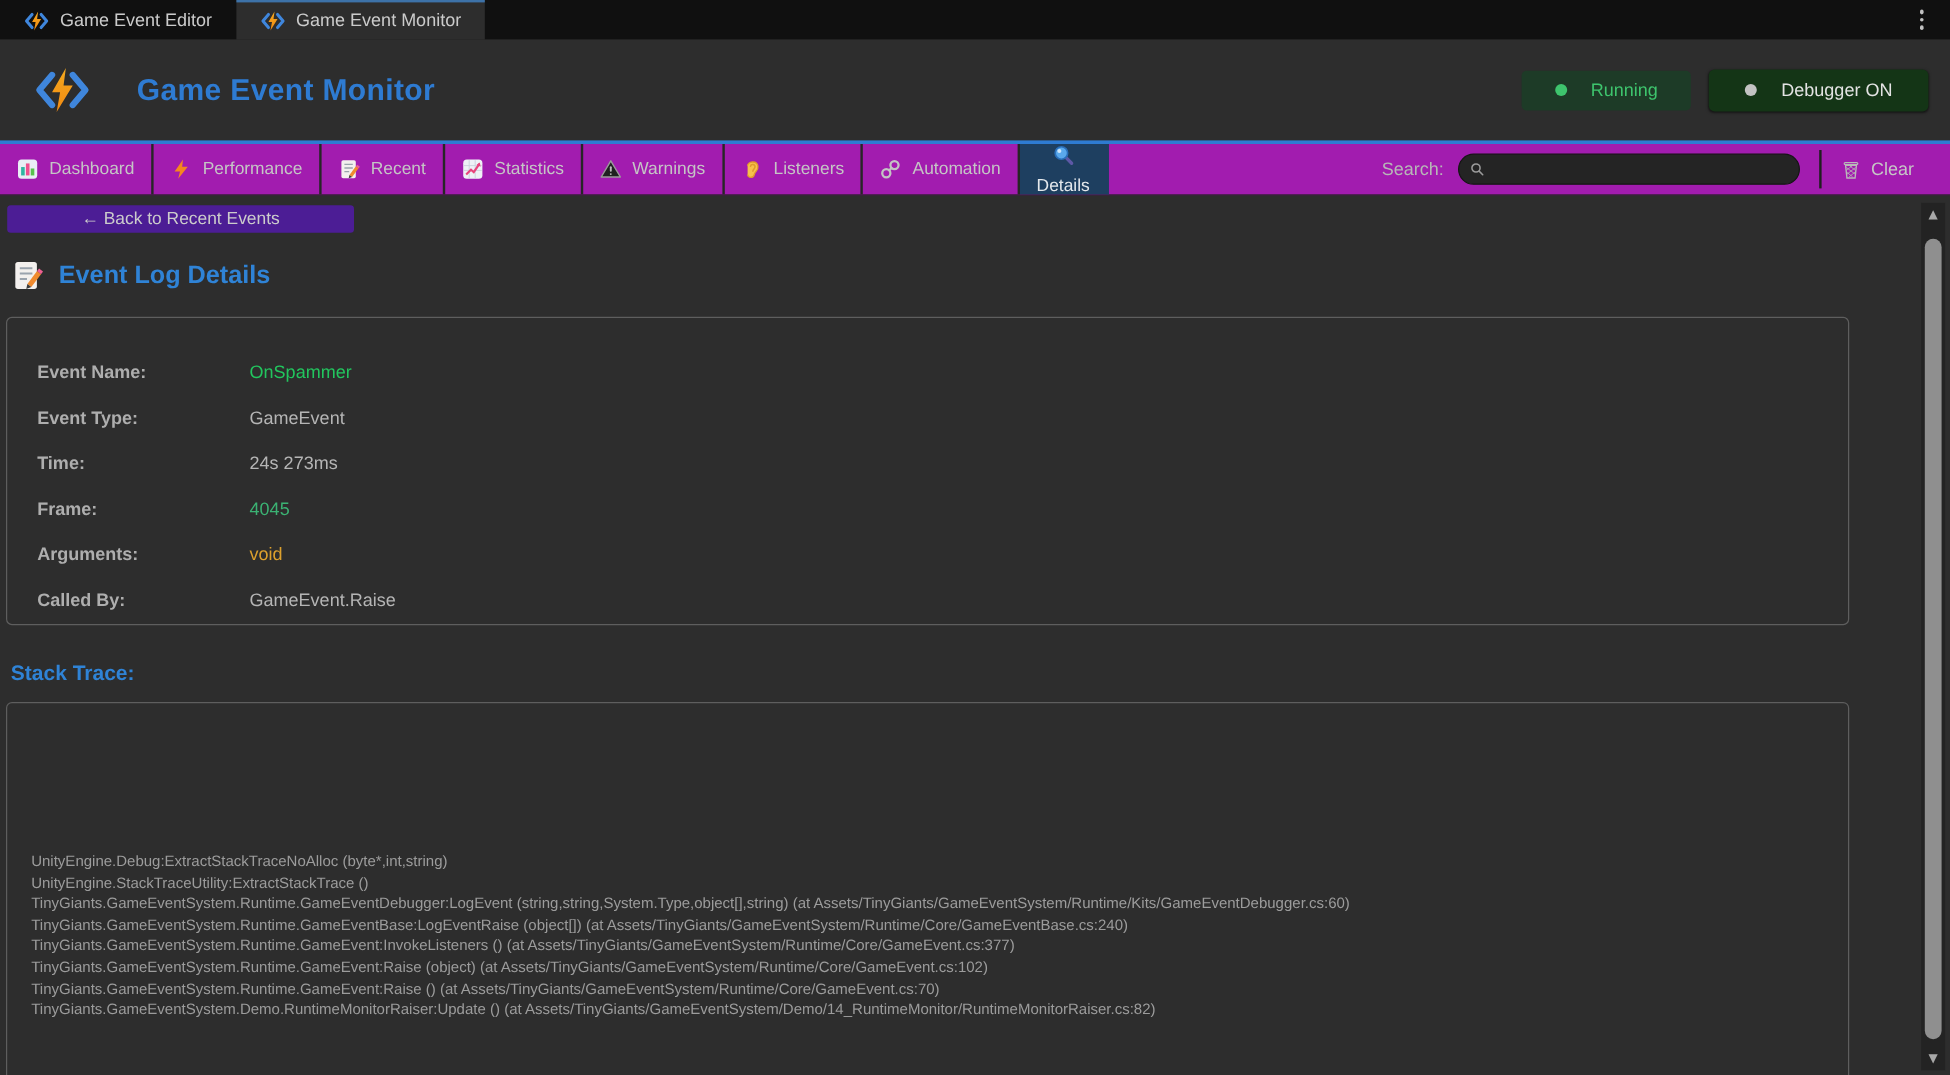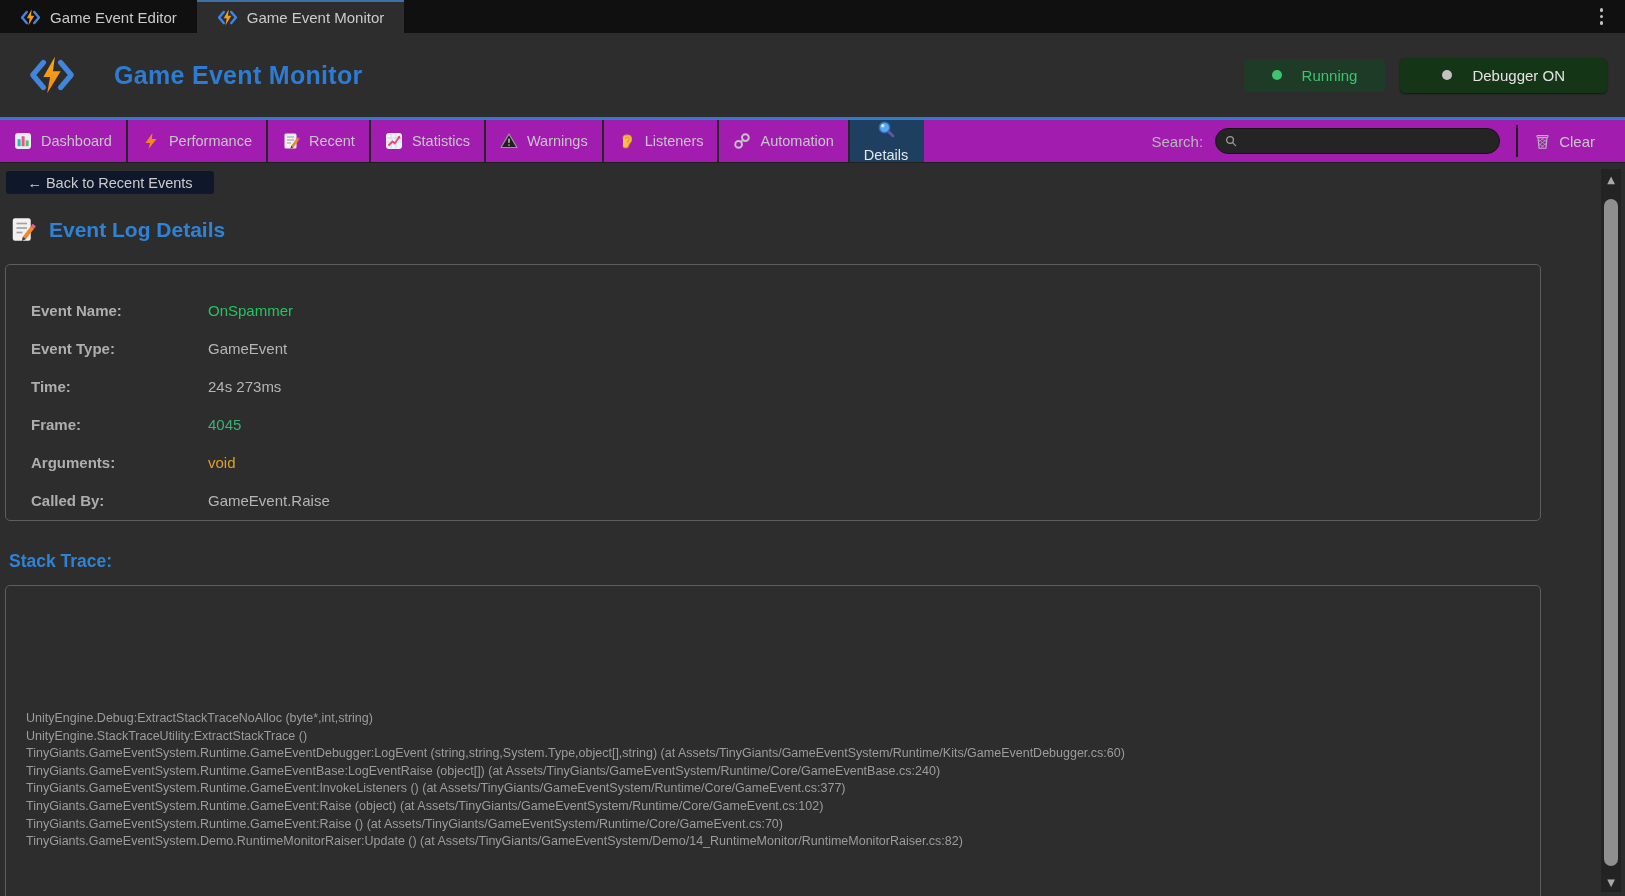--- a/index.html
+++ b/index.html
@@ -19,21 +19,21 @@
 
   
   .header { height:87px; background:#2d2d2d; display:flex; align-items:center;
             padding:0 18px 0 28px; border-bottom:3px solid #2e7bd2; flex:0 0 auto; }
   .title { margin-left:38px; font-size:25px; font-weight:700; color:#2e7bd2; letter-spacing:.3px; }
   .badges { margin-left:auto; display:flex; align-items:center; gap:15px; }
   .badge { display:flex; align-items:center; gap:20px; border-radius:4px; font-size:15px; }
   .badge .dot { width:10px; height:10px; border-radius:50%; }
   .badge.running { background:#1d3b27; color:#3ec46d; padding:8px 28px; }
   .badge.running .dot { background:#3ec46d; }
-  .badge.debugger { background:#143516; color:#e3e3e3; padding:9px 42px; border-radius:5px;
+  .badge.debugger { background:#143516; color:#e3e3e3; padding:9px 30px; border-radius:5px;
                     box-shadow:0 1px 2px rgba(0,0,0,.55); }
   .badge.debugger .dot { background:#c3c3c3; }
 
   
   .toolbar { height:43px; background:#a21caf; display:flex; align-items:stretch;
              border-bottom:1px solid #1f1f1f; flex:0 0 auto; }
   .ttab { display:flex; align-items:center; gap:9px; padding:0 14px; color:#c5c5c5;
           font-size:14.5px; border-right:2px solid #262626; white-space:nowrap; }
   .ttab.active { background:#1e3f60; color:#e4e8ec; border-right-color:#1e3f60;flex-direction:column; }
   .search-label { margin-left:auto; align-self:center; color:#b7b7b7; font-size:15px; margin-right:12px; }
@@ -41,22 +41,22 @@
                  border:1px solid #151515; border-radius:13px; margin-right:12px; }
   .search-wrap svg { position:absolute; left:9px; top:6px; }
   .search-wrap input { width:100%; height:100%; background:transparent; border:none; outline:none;
                        color:#dddddd; font-size:13px; padding:0 10px 0 28px; }
   .vsep { width:2px; background:#1f1f1f; margin:5px 4px; }
   .clear-btn { display:flex; align-items:center; gap:8px; padding:0 30px 0 12px; color:#c6c6c6; font-size:15px; }
 
   
   .main { position:relative; flex:1 1 auto; background:#2d2d2d; padding:8px 0 0 5px; overflow:hidden; }
 
-  .back-btn { display:flex; align-items:center; justify-content:center; width:208px; height:23px;
-              background:#0f172a; color:#cccccc; border:none; border-radius:3px;
+  .back-btn { display:flex; align-items:center; justify-content:center; width:289px; height:23px;
+              background:#4c1d95; color:#cccccc; border:none; border-radius:3px;
               font-size:14.5px; font-family:inherit; margin-left:1px; }
 
   .heading { margin:22px 0 0 4px; display:flex; align-items:center; gap:13px;
              color:#2f83d6; font-size:21px; font-weight:700; }
 
   .info-box { margin-top:21px; width:1536px; border:1px solid #5e5e5e; border-radius:5px;
               padding:16px 0 11px 25px; }
   .frow { height:38px; display:flex; align-items:flex-end; font-size:15px; }
   .flabel { width:177px; font-weight:700; color:#aeaeae; }
   .fvalue { color:#b5b5b5; }

